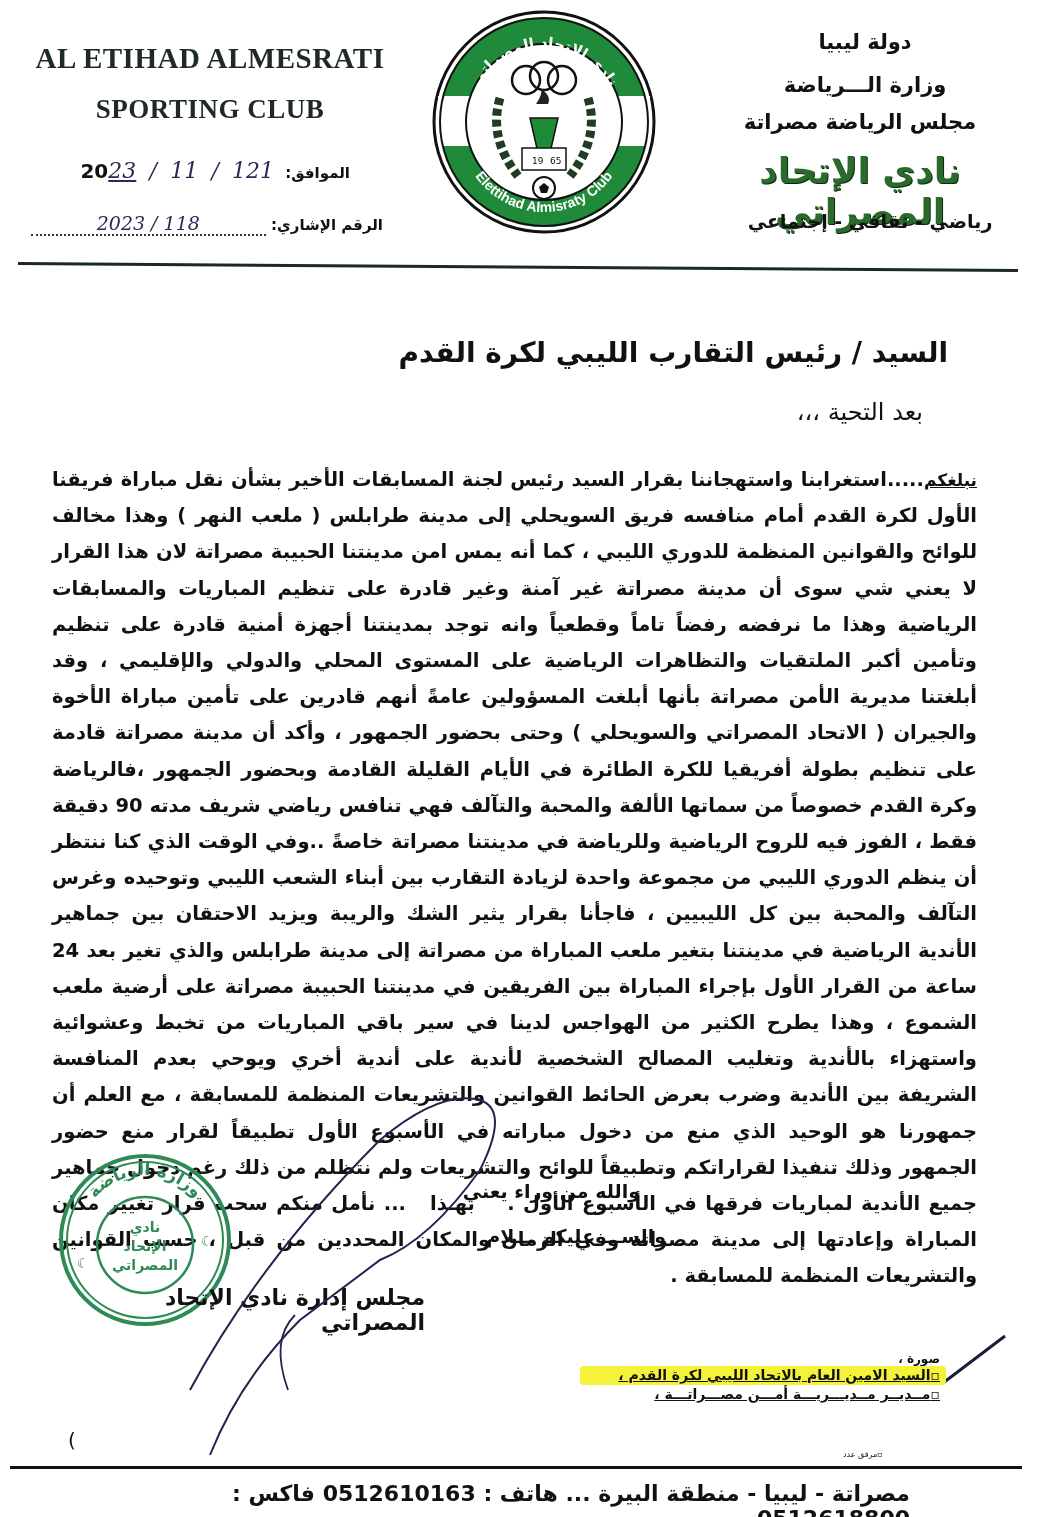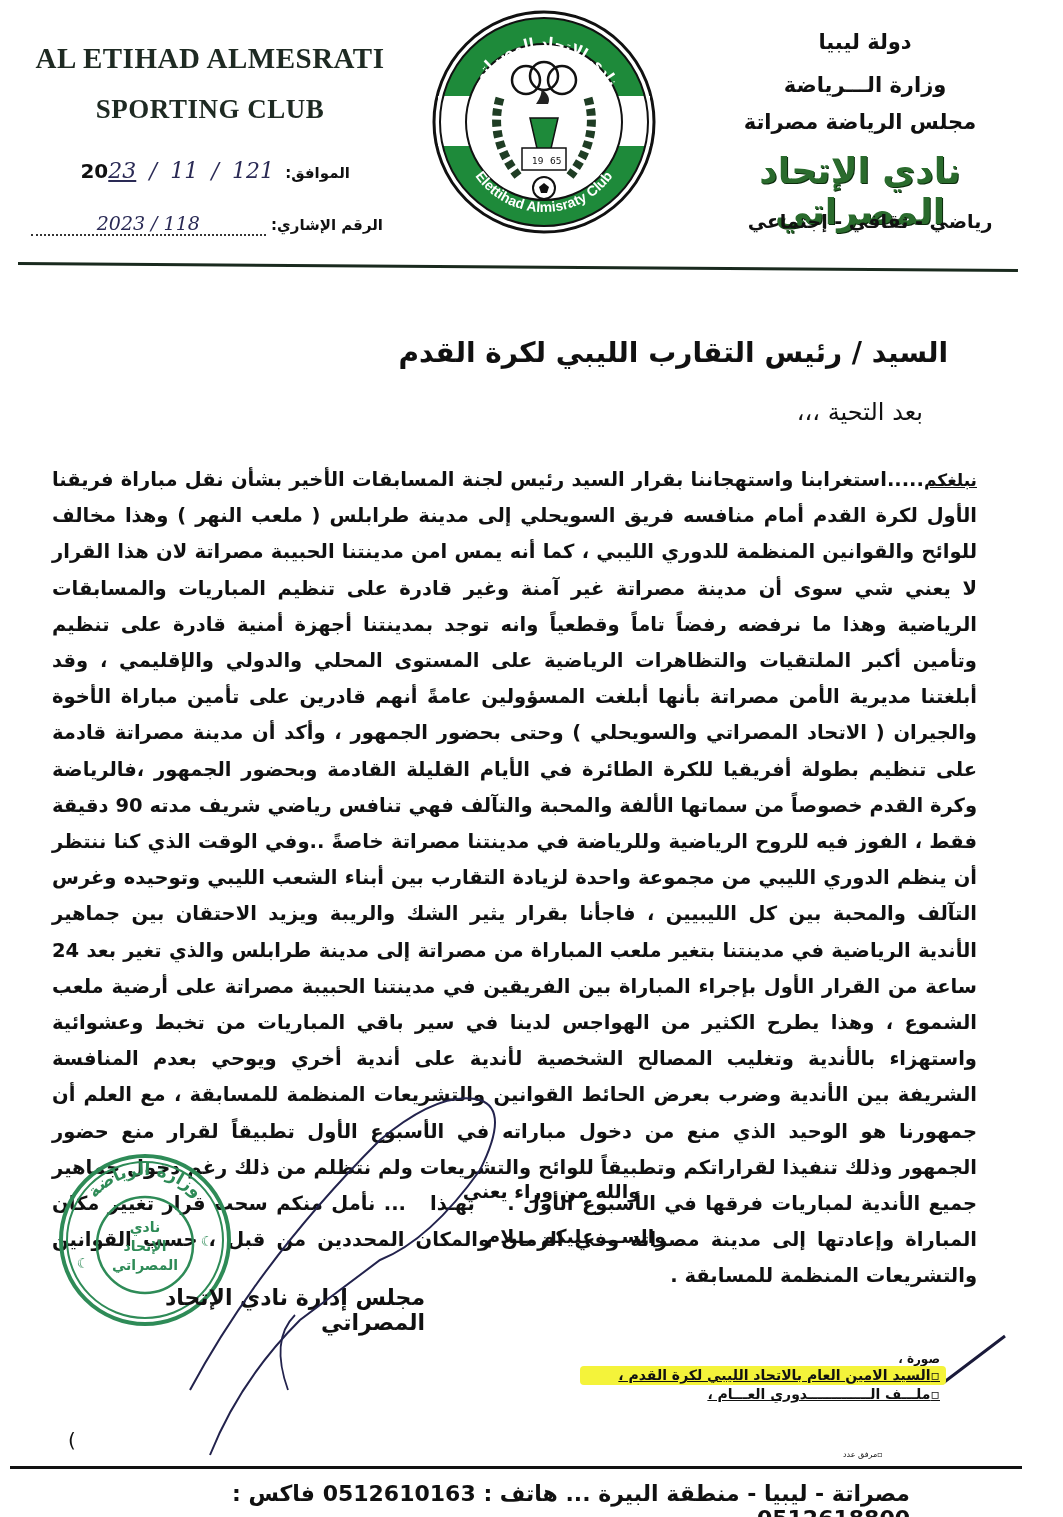--- a/index.html
+++ b/index.html
@@ -164,20 +164,20 @@
   <path d="M 10 330 Q 80 200 200 80 Q 260 30 300 40 Q 330 50 300 110 Q 250 180 200 200 L 120 260 Q 60 320 30 395" fill="none" stroke="#23234d" stroke-width="2"></path>
   <path d="M 115 255 Q 90 280 108 330" fill="none" stroke="#23234d" stroke-width="1.8"></path>
 </svg>
 
 <svg class="abs checkmark" viewBox="0 0 75 60">
   <path d="M 5 55 L 8 40 M 8 55 L 70 8" fill="none" stroke="#1a1a3a" stroke-width="3"></path>
 </svg>
 <div class="abs cc-label">صورة ،</div>
 <div class="abs cc-list">
   <div class="cc-item hl">▫<span>السيد الامين العام بالاتحاد الليبي لكرة القدم ،</span></div>
-  <div class="cc-item">▫<span>ملـــف الـــــــــــــدوري العـــام ،</span></div>
+  <div class="cc-item">▫<span>مــديــر مــديـــريـــة أمـــن مصـــراتـــة ،</span></div>
 </div>
 
 <div class="abs misc-mark">(</div>
 
 <div class="abs bottom-rule"></div>
 <div class="abs enclosure">▫<span>مرفق عدد</span></div>
 <div class="abs footer">مصراتة - ليبيا - منطقة البيرة ... هاتف : 0512610163 فاكس : 0512618800</div>
 
 </body></html>

